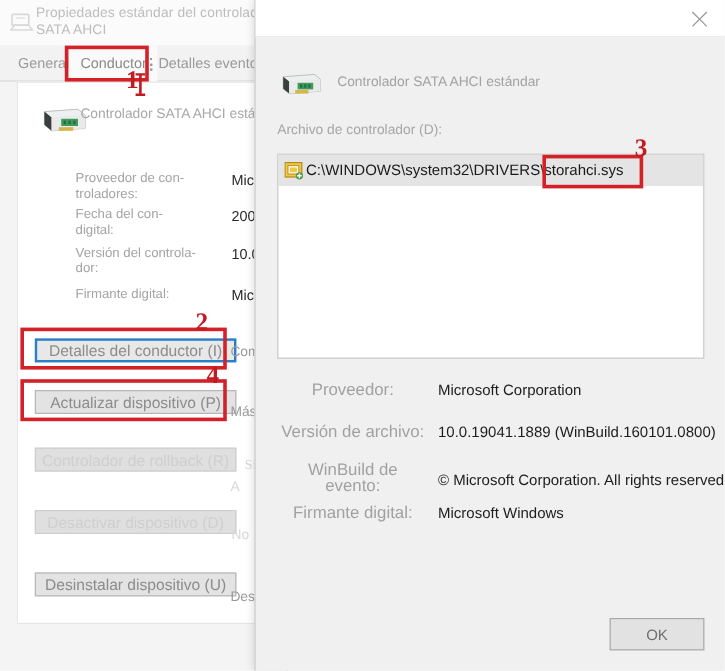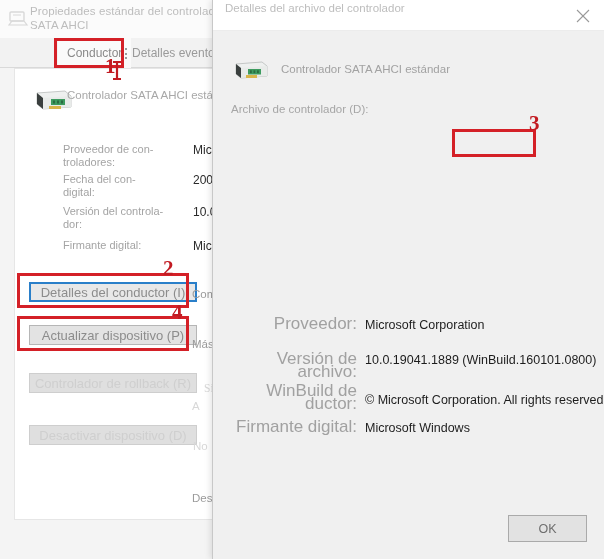--- a/index.html
+++ b/index.html
@@ -128,22 +128,22 @@
     background: #e4e4e4; display: flex; align-items: center;
   }
   #dlg-file-icon {
     margin-left: 5px; width: 16px; height: 15px; flex: 0 0 auto;
   }
   #dlg-file-path {
     margin-left: 2px; font-size: 12.5px; color: #1a1a1a; white-space: nowrap;
   }
   .meta-row { position: absolute; left: 0; width: 392px; }
   .meta-label {
-    position: absolute; left: 18px; width: 126px; text-align: right;
-    font-size: 17px; line-height: 12.5px; color: #a1a1a1;
+    position: absolute; left: 18px; width: 126px; text-align: center;
+    font-size: 14px; line-height: 12.5px; color: #a1a1a1;
   }
   .meta-value {
     position: absolute; left: 152px; width: 240px;
     font-size: 12.5px; color: #1d1d1d; white-space: nowrap;
   }
   #meta-proveedor { top: 318px; }
   #meta-version   { top: 353px; }
   #meta-derechos  { top: 385px; }
   #meta-firmante  { top: 421px; }
   #btn-ok {
@@ -182,20 +182,21 @@
     <div id="props-titlebar">
       <svg id="props-titlebar-icon" viewBox="0 0 22 20">
         <rect x="2" y="4" width="14" height="9" rx="1" fill="none" stroke="#8a8a8a" stroke-width="1.4"></rect>
         <path d="M4 13 L1 17 L19 17 L16 13 Z" fill="none" stroke="#8a8a8a" stroke-width="1.2"></path>
         <line x1="5" y1="7" x2="13" y2="7" stroke="#8a8a8a" stroke-width="1"></line>
       </svg>
       <div id="props-title">Propiedades estándar del controlador SATA AHCI</div>
     </div>
 
     <div id="props-tabstrip">
+      <div class="tab" id="tab-general">General</div>
       <div class="tab active" id="tab-conductor">Conductor</div>
       <div class="tab" id="tab-detalles">Detalles evento</div>
     </div>
 
     <div id="props-body">
 
       <svg id="props-device-icon" viewBox="0 0 44 32">
         <path d="M6 6 L34 4 L40 9 L40 20 L12 22 L6 17 Z" fill="#eef0ef" stroke="#b9bdbb" stroke-width="0.8"></path>
         <path d="M6 6 L12 11 L12 22 L6 17 Z" fill="#3a3f3e"></path>
         <path d="M12 11 L40 9 L40 20 L12 22 Z" fill="#e8ebe9"></path>
@@ -235,34 +236,34 @@
         <div class="prop-label">
           <span>Firmante digital:</span>
         </div>
         <div class="prop-value">Mic</div>
       </div>
 
       <div class="dbtn focused" id="btn-detalles">Detalles del conductor (I)</div>
       <div class="dbtn" id="btn-actualizar">Actualizar dispositivo (P)</div>
       <div class="dbtn disabled" id="btn-rollback">Controlador de rollback (R)</div>
       <div class="dbtn disabled" id="btn-desactivar">Desactivar dispositivo (D)</div>
+      <div class="dbtn" id="btn-desinstalar">Desinstalar dispositivo (U)</div>
     </div>
 
     <div class="side-text" style="left:192px; top:288px;">Comprobar</div>
     <div class="side-text" style="left:192px; top:338px;">Más</div>
     <div class="side-text faint" style="left:204px; top:382px;font-family:Liberation Serif, serif;">Si</div>
     <div class="side-text faint" style="left:192px; top:400px;">A</div>
     <div class="side-text faint" style="left:193px; top:440px;">No</div>
     <div class="side-text" style="left:192px; top:492px;">Desde</div>
   </div>
 
   <div id="driver-dialog">
 
     <div id="dlg-titlebar">
-      <div id="dlg-title">Detalles del archivo del controlador</div>
       <div id="dlg-close">
         <svg viewBox="0 0 14 14" width="14" height="14">
           <line x1="1" y1="1" x2="13" y2="13" stroke="#9a9a9a" stroke-width="1.1"></line>
           <line x1="13" y1="1" x2="1" y2="13" stroke="#9a9a9a" stroke-width="1.1"></line>
         </svg>
       </div>
     </div>
 
     <svg id="dlg-device-icon" viewBox="0 0 40 30">
       <path d="M5 6 L31 4 L36 8 L36 18 L10 20 L5 16 Z" fill="#eef0ef" stroke="#b9bdbb" stroke-width="0.8"></path>
@@ -271,39 +272,52 @@
       <rect x="17" y="11" width="13" height="5.5" fill="#3d9b5f"></rect>
       <rect x="19" y="12.3" width="1.8" height="2.8" fill="#2b6b42"></rect>
       <rect x="22.5" y="12.3" width="1.8" height="2.8" fill="#2b6b42"></rect>
       <rect x="26" y="12.3" width="1.8" height="2.8" fill="#2b6b42"></rect>
       <rect x="15" y="17" width="11" height="3" fill="#d8b54a"></rect>
     </svg>
     <div id="dlg-device-name">Controlador SATA AHCI estándar</div>
 
     <div id="dlg-file-label">Archivo de controlador (D):</div>
 
+    <div id="dlg-file-list">
+      <div id="dlg-file-row">
+        <svg id="dlg-file-icon" viewBox="0 0 16 15">
+          <rect x="0.5" y="0.5" width="14" height="12" fill="#f4c842" stroke="#b08c18" stroke-width="1"></rect>
+          <rect x="3" y="3" width="9" height="7" fill="#ffffff" stroke="#b08c18" stroke-width="0.8"></rect>
+          <rect x="4.5" y="4.5" width="6" height="4" fill="#f4c842"></rect>
+          <circle cx="12.5" cy="11.5" r="3" fill="#4a9b4a"></circle>
+          <line x1="12.5" y1="9.5" x2="12.5" y2="13.5" stroke="#fff" stroke-width="1.2"></line>
+          <line x1="10.5" y1="11.5" x2="14.5" y2="11.5" stroke="#fff" stroke-width="1.2"></line>
+        </svg>
+        <span id="dlg-file-path">C:\WINDOWS\system32\DRIVERS\storahci.sys</span>
+      </div>
+    </div>
 
     <div class="meta-row" id="meta-proveedor">
       <div class="meta-label">
         <span>Proveedor:</span>
       </div>
       <div class="meta-value">Microsoft Corporation</div>
     </div>
 
     <div class="meta-row" id="meta-version">
       <div class="meta-label">
         <span>Versión de archivo:</span>
       </div>
       <div class="meta-value">10.0.19041.1889 (WinBuild.160101.0800)</div>
     </div>
 
     <div class="meta-row" id="meta-derechos">
       <div class="meta-label">
         <span>WinBuild de</span><br>
-        <span>ductor:</span>
+        <span>evento:</span>
       </div>
       <div class="meta-value" style="top:8px;">© Microsoft Corporation. All rights reserved.</div>
     </div>
 
     <div class="meta-row" id="meta-firmante">
       <div class="meta-label">
         <span>Firmante digital:</span>
       </div>
       <div class="meta-value">Microsoft Windows</div>
     </div>

